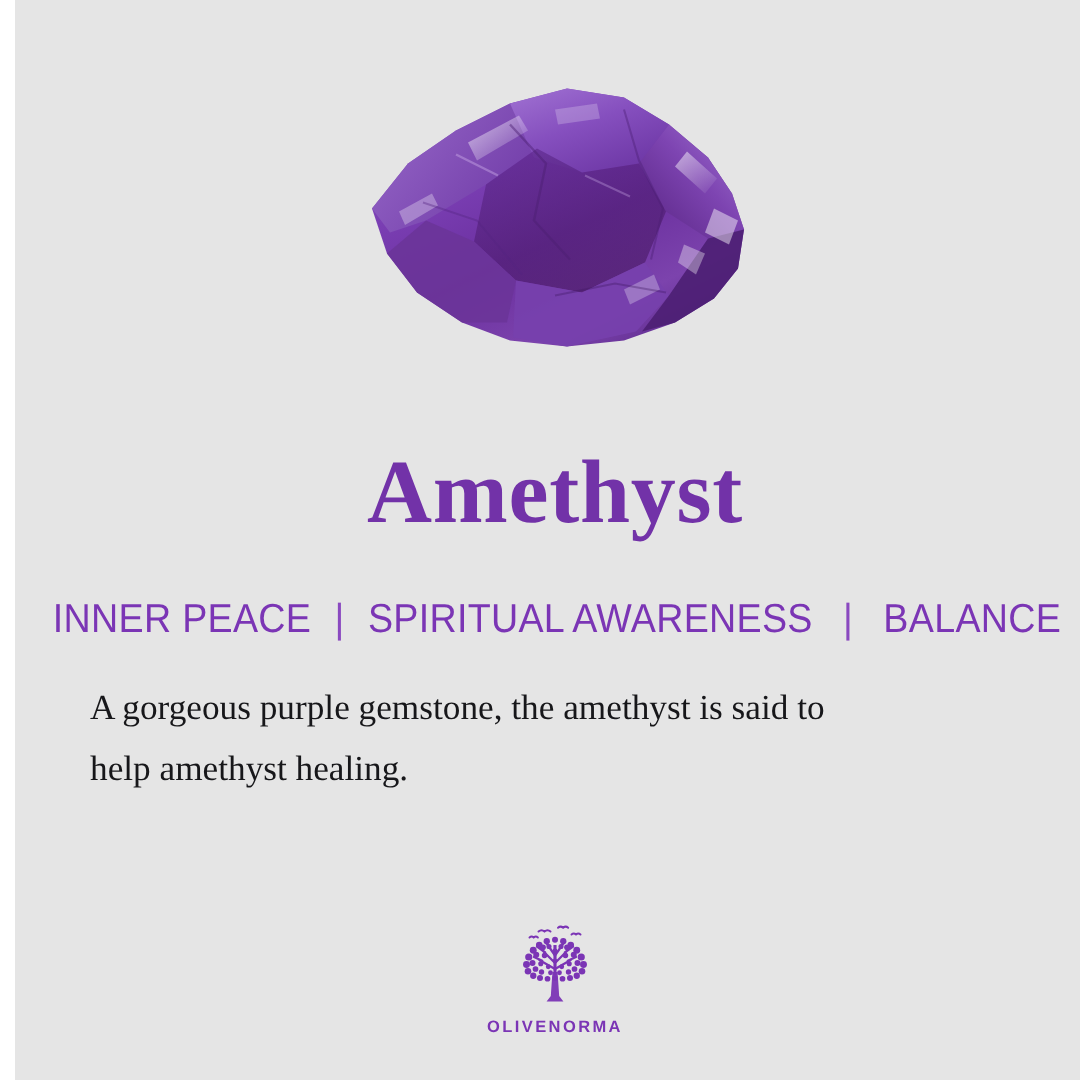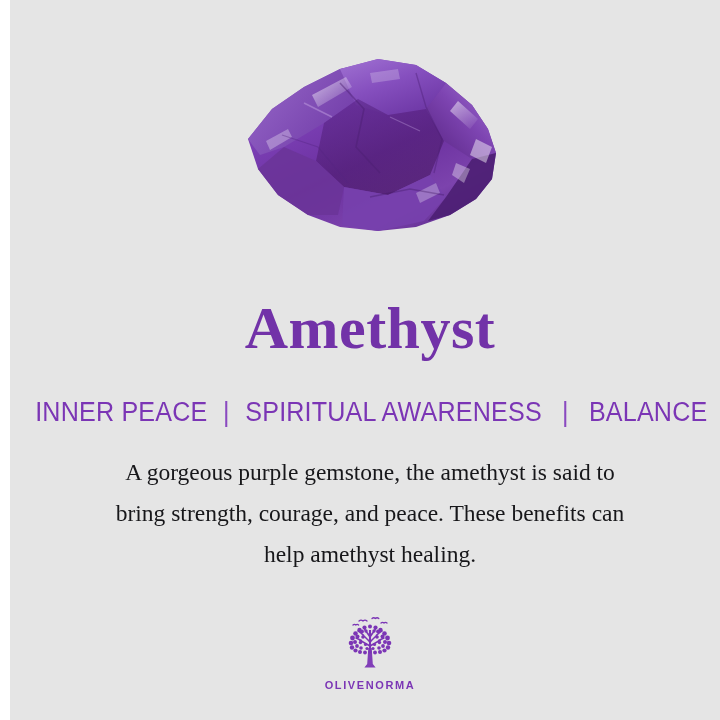--- a/index.html
+++ b/index.html
@@ -63,21 +63,20 @@
     padding:0 9px;
     color:#8a49c0;
     font-weight:300;
   }
   .tagline .sep.wide { padding:0 14px; }
 
   
   .desc {
     position:absolute;
     top:452px; left:50px; width:620px;
-    text-align:center;
     font-family:"Liberation Serif", serif;
     font-size:23.5px;
     line-height:41px;
     color:#17171a;
   }
 
   
   .logo {
     position:absolute;
     top:614px; left:0; width:720px;
@@ -180,21 +179,20 @@
   <div class="tagline">
     <span>INNER PEACE</span>
     <span class="sep">|</span>
     <span>SPIRITUAL AWARENESS</span>
     <span class="sep wide">|</span>
     <span>BALANCE</span>
   </div>
 
   <div class="desc">
     <div>A gorgeous purple gemstone, the amethyst is said to</div>
-    <div>bring strength, courage, and peace. These benefits can</div>
     <div>help amethyst healing.</div>
   </div>
 
   <div class="logo">
     <svg class="logo-mark" width="62" height="62" viewBox="0 0 62 62">
       <g fill="#7b35b5">
 
         <path d="M29.3 34 L28.2 50 L25.4 53.6 L36.6 53.6 L33.8 50 L32.7 34 Z" opacity="0.95"></path>
 
         <path d="M31 36 L31 16" stroke="#7b35b5" stroke-width="2.1" fill="none"></path>

